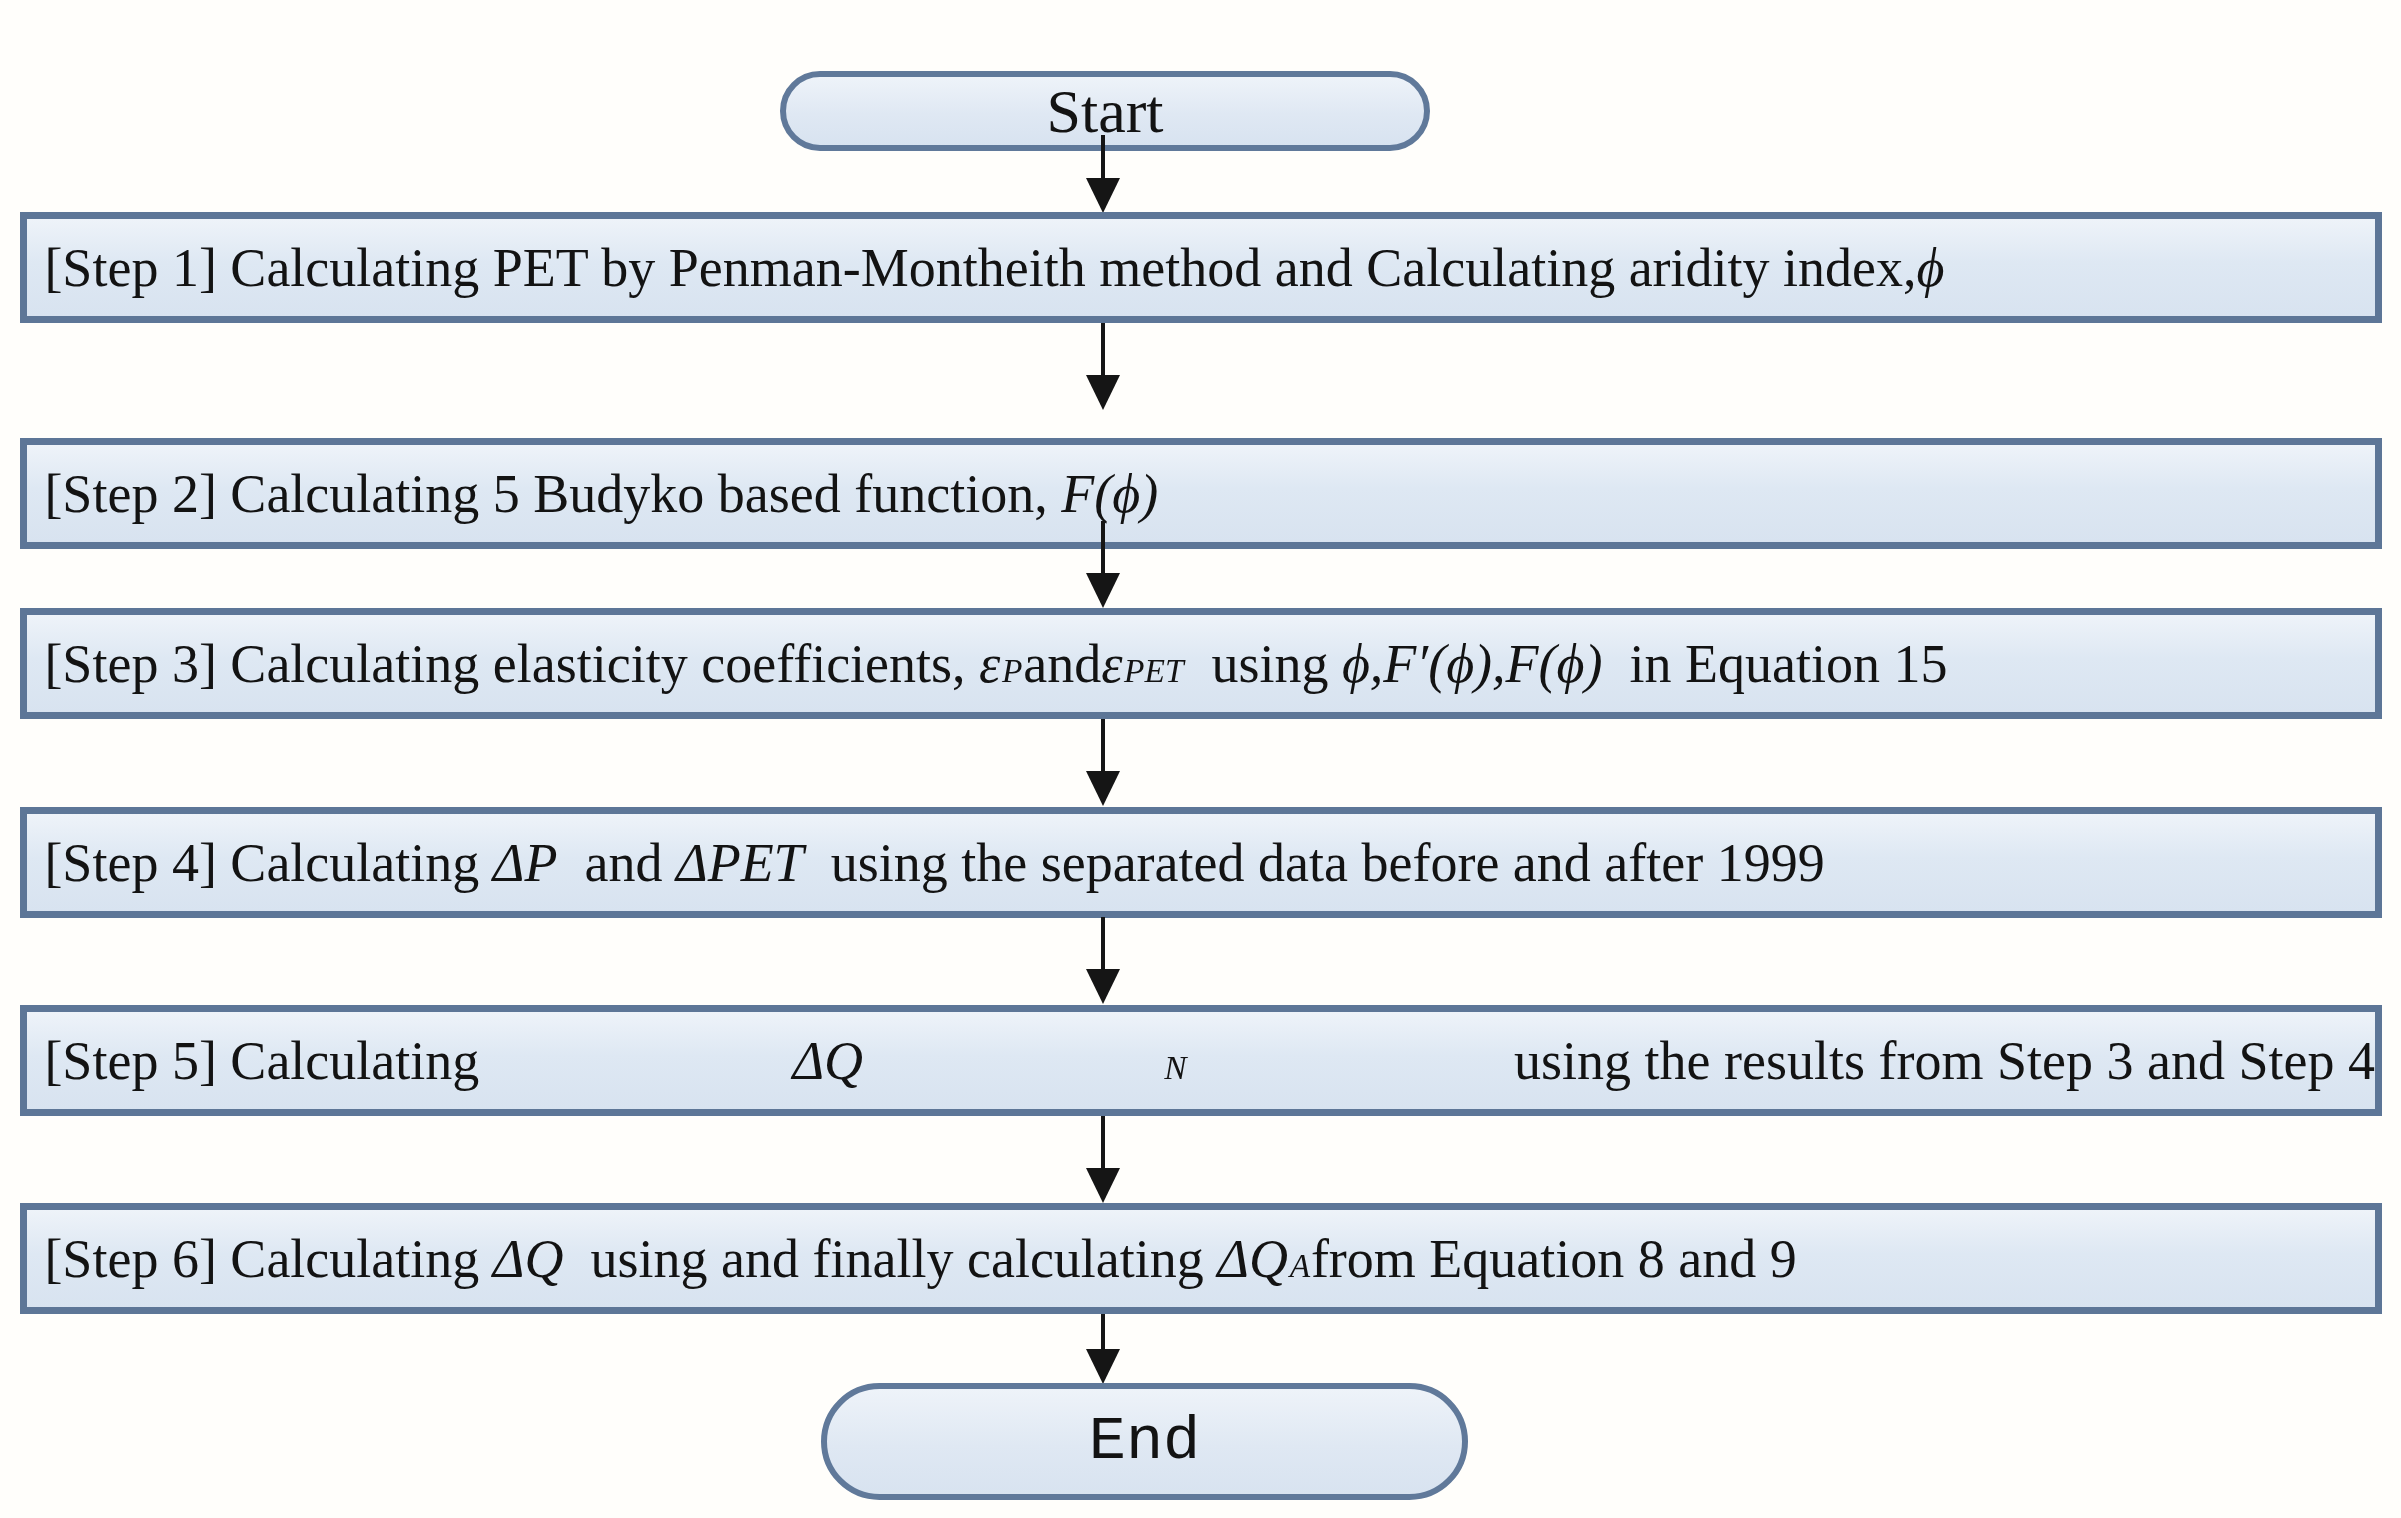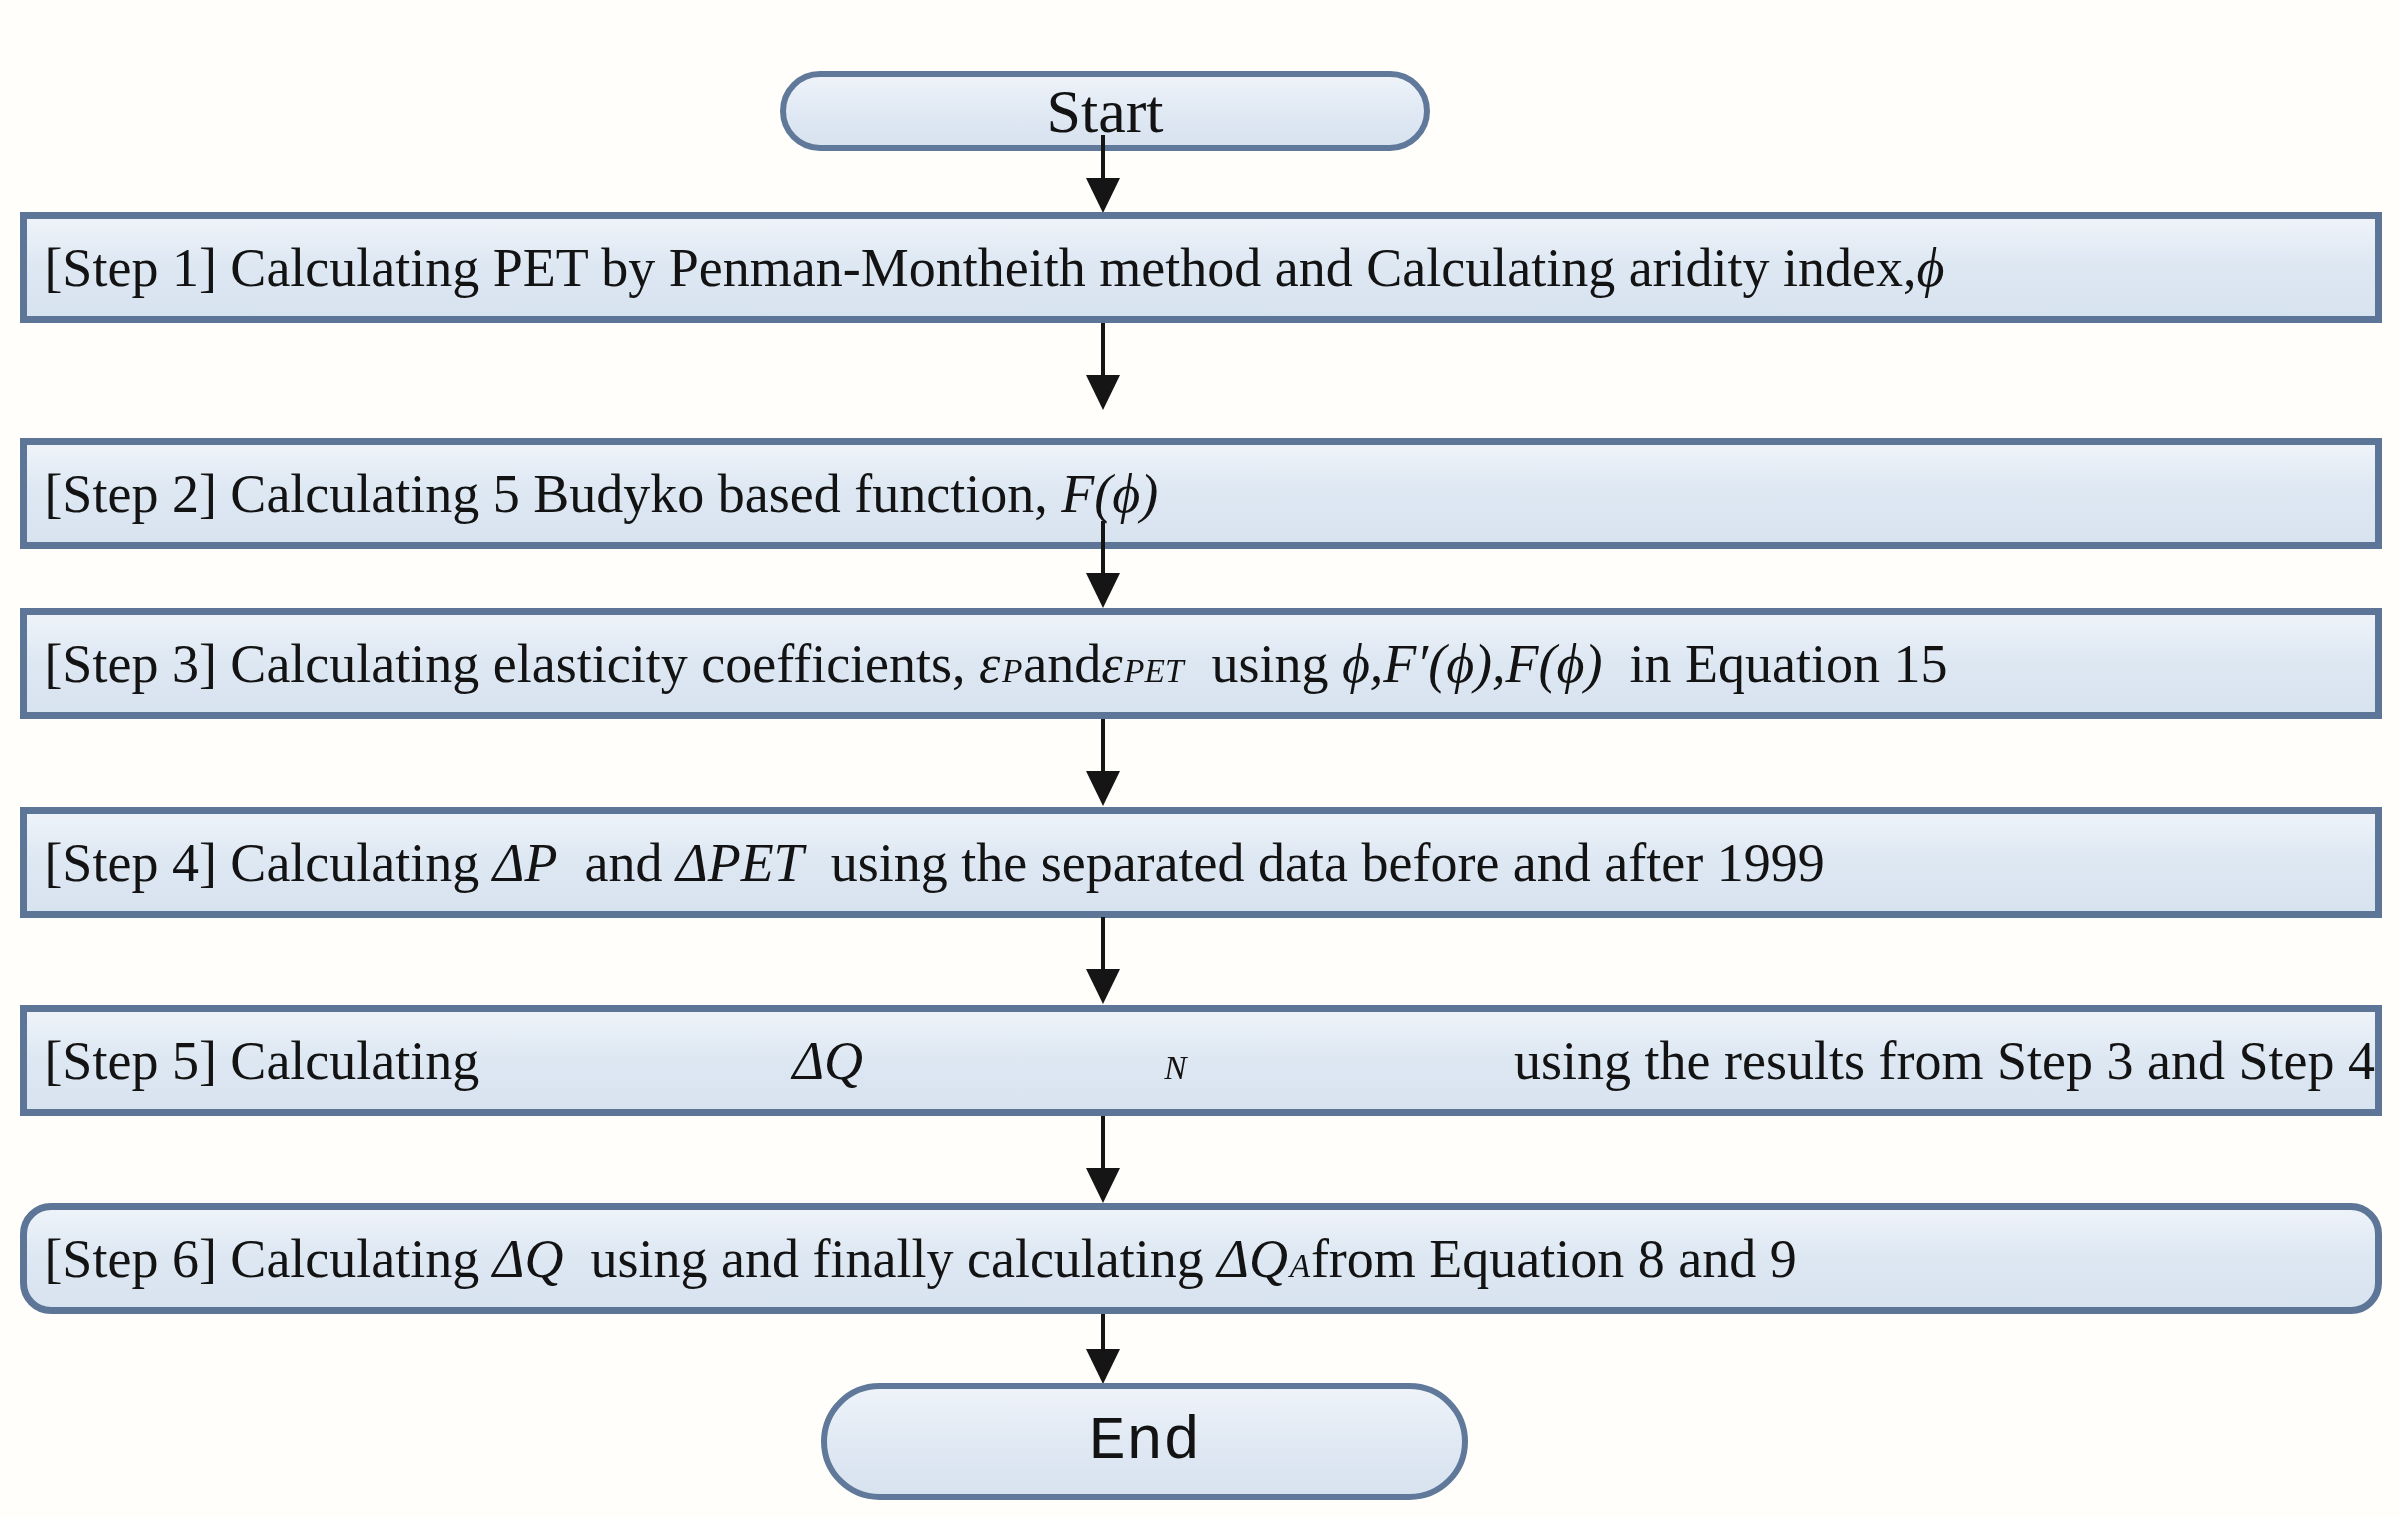--- a/index.html
+++ b/index.html
@@ -35,21 +35,21 @@
     display:flex;align-items:center;
     padding-left:17.4px;padding-right:0;
     font-size:54px;
     white-space:nowrap;
   }
   #box-1{top:212px;}
   #box-2{top:410px;margin-top:28px;}
   #box-3{top:608px;}
   #box-4{top:807px;}
   #box-5{top:1005px;justify-content:space-between;}
-  #box-6{top:1203px;border-radius:31px;}
+  #box-6{top:1203px;}
 
   .m{font-style:italic;}
   .sub{font-style:italic;font-size:0.62em;position:relative;top:0.22em;margin-left:1.6px;margin-right:0.8px;}
 
   
   .arrow{
     position:absolute;
     left:1103px;width:35px;margin-left:-17.4px;
     display:flex;flex-direction:column;align-items:center;
   }

